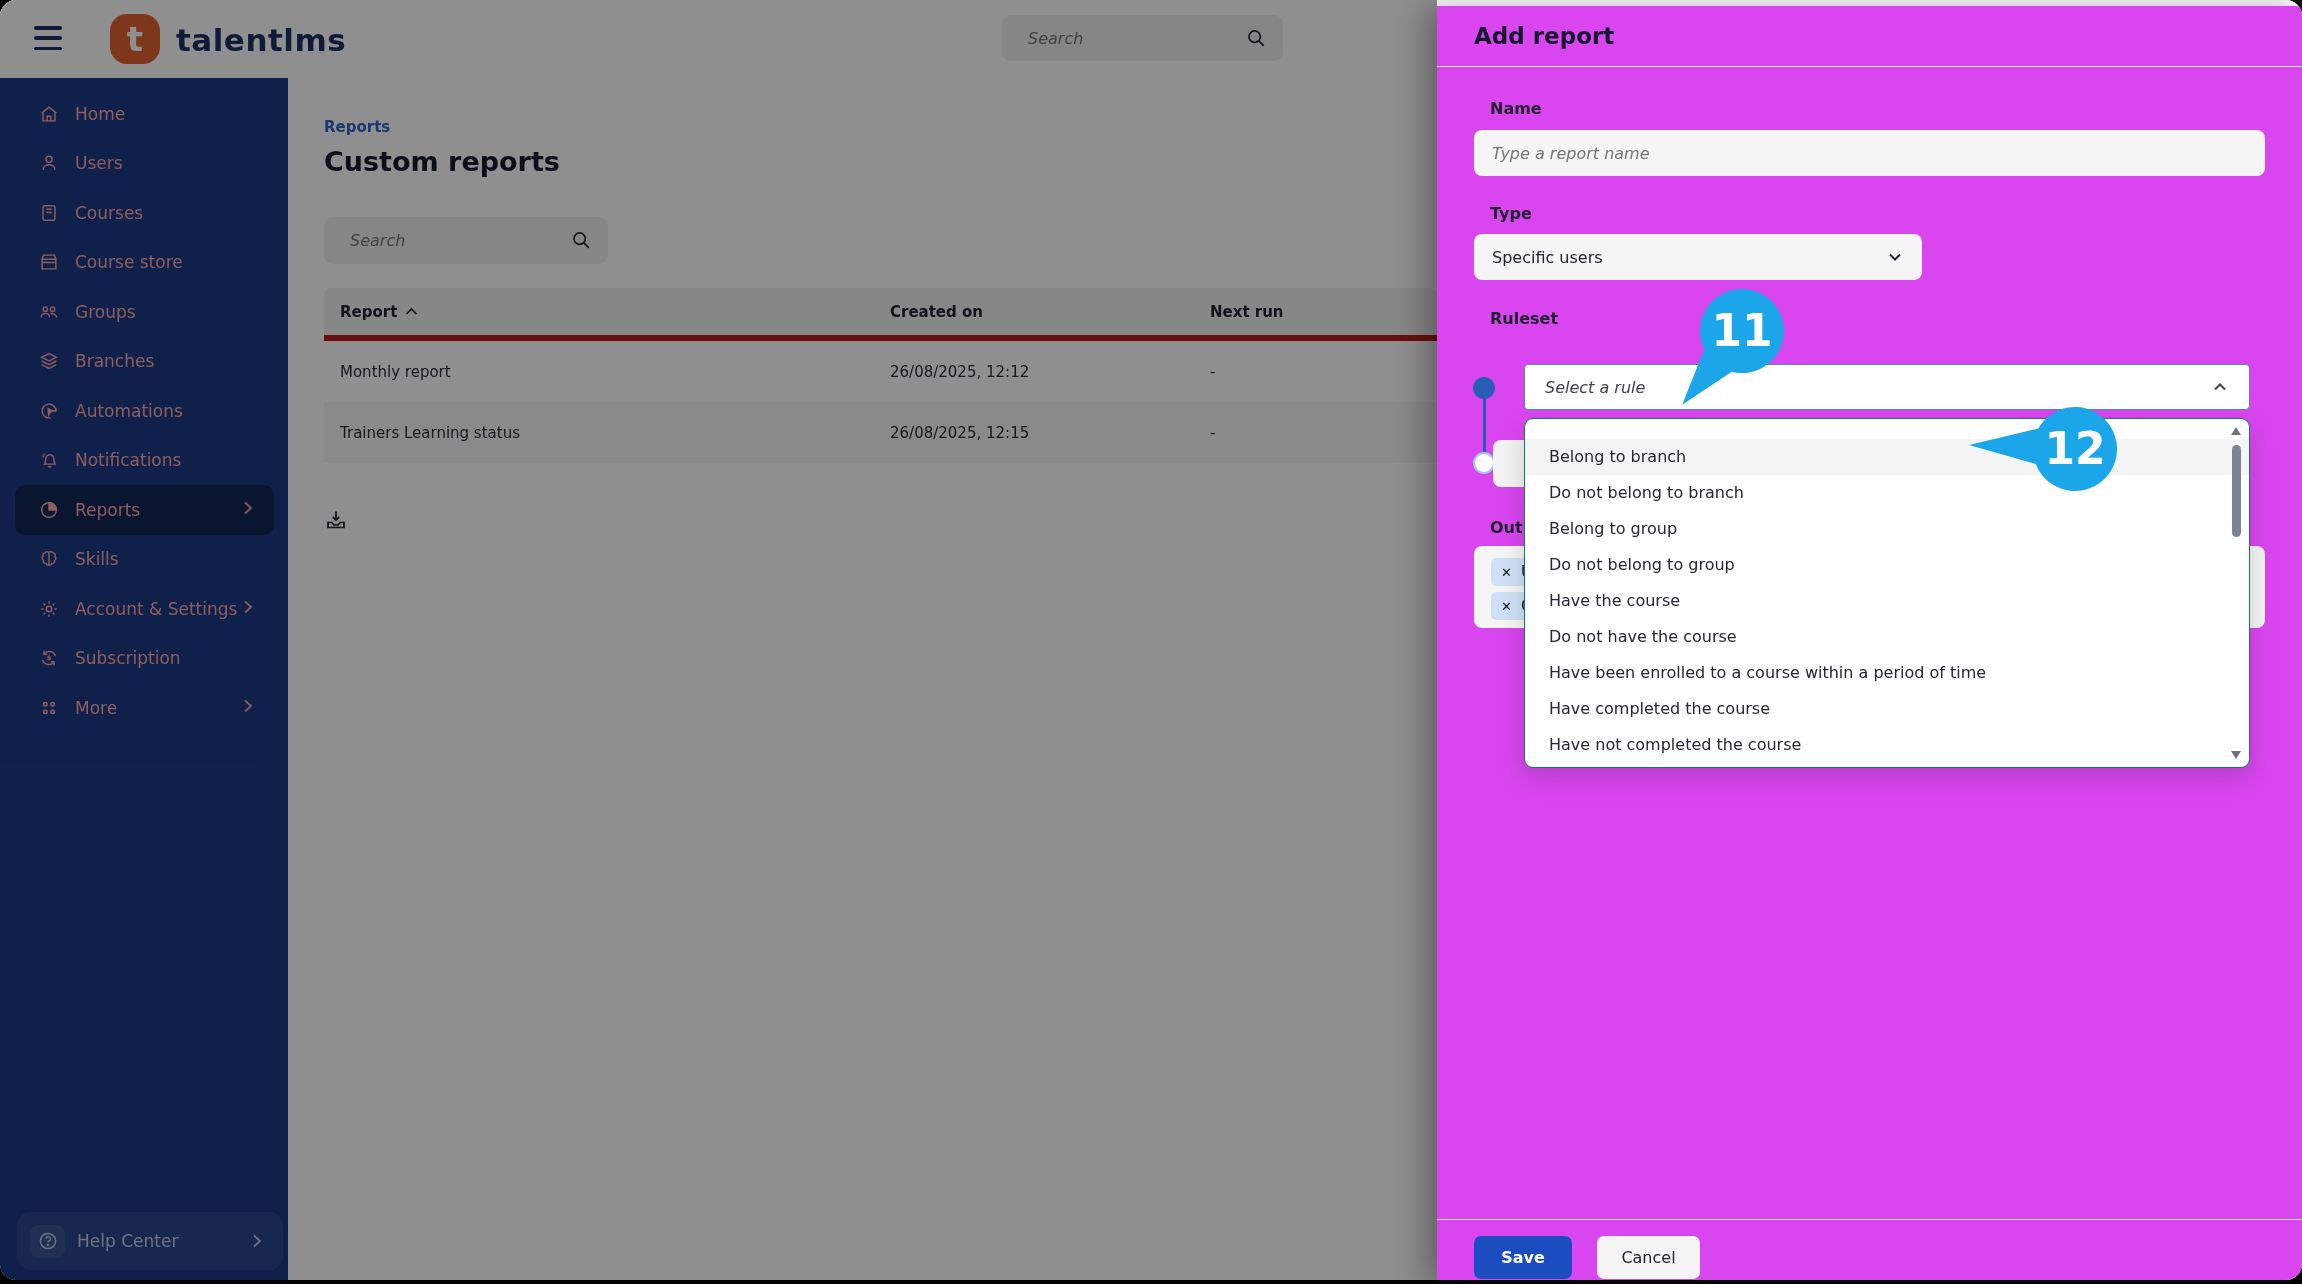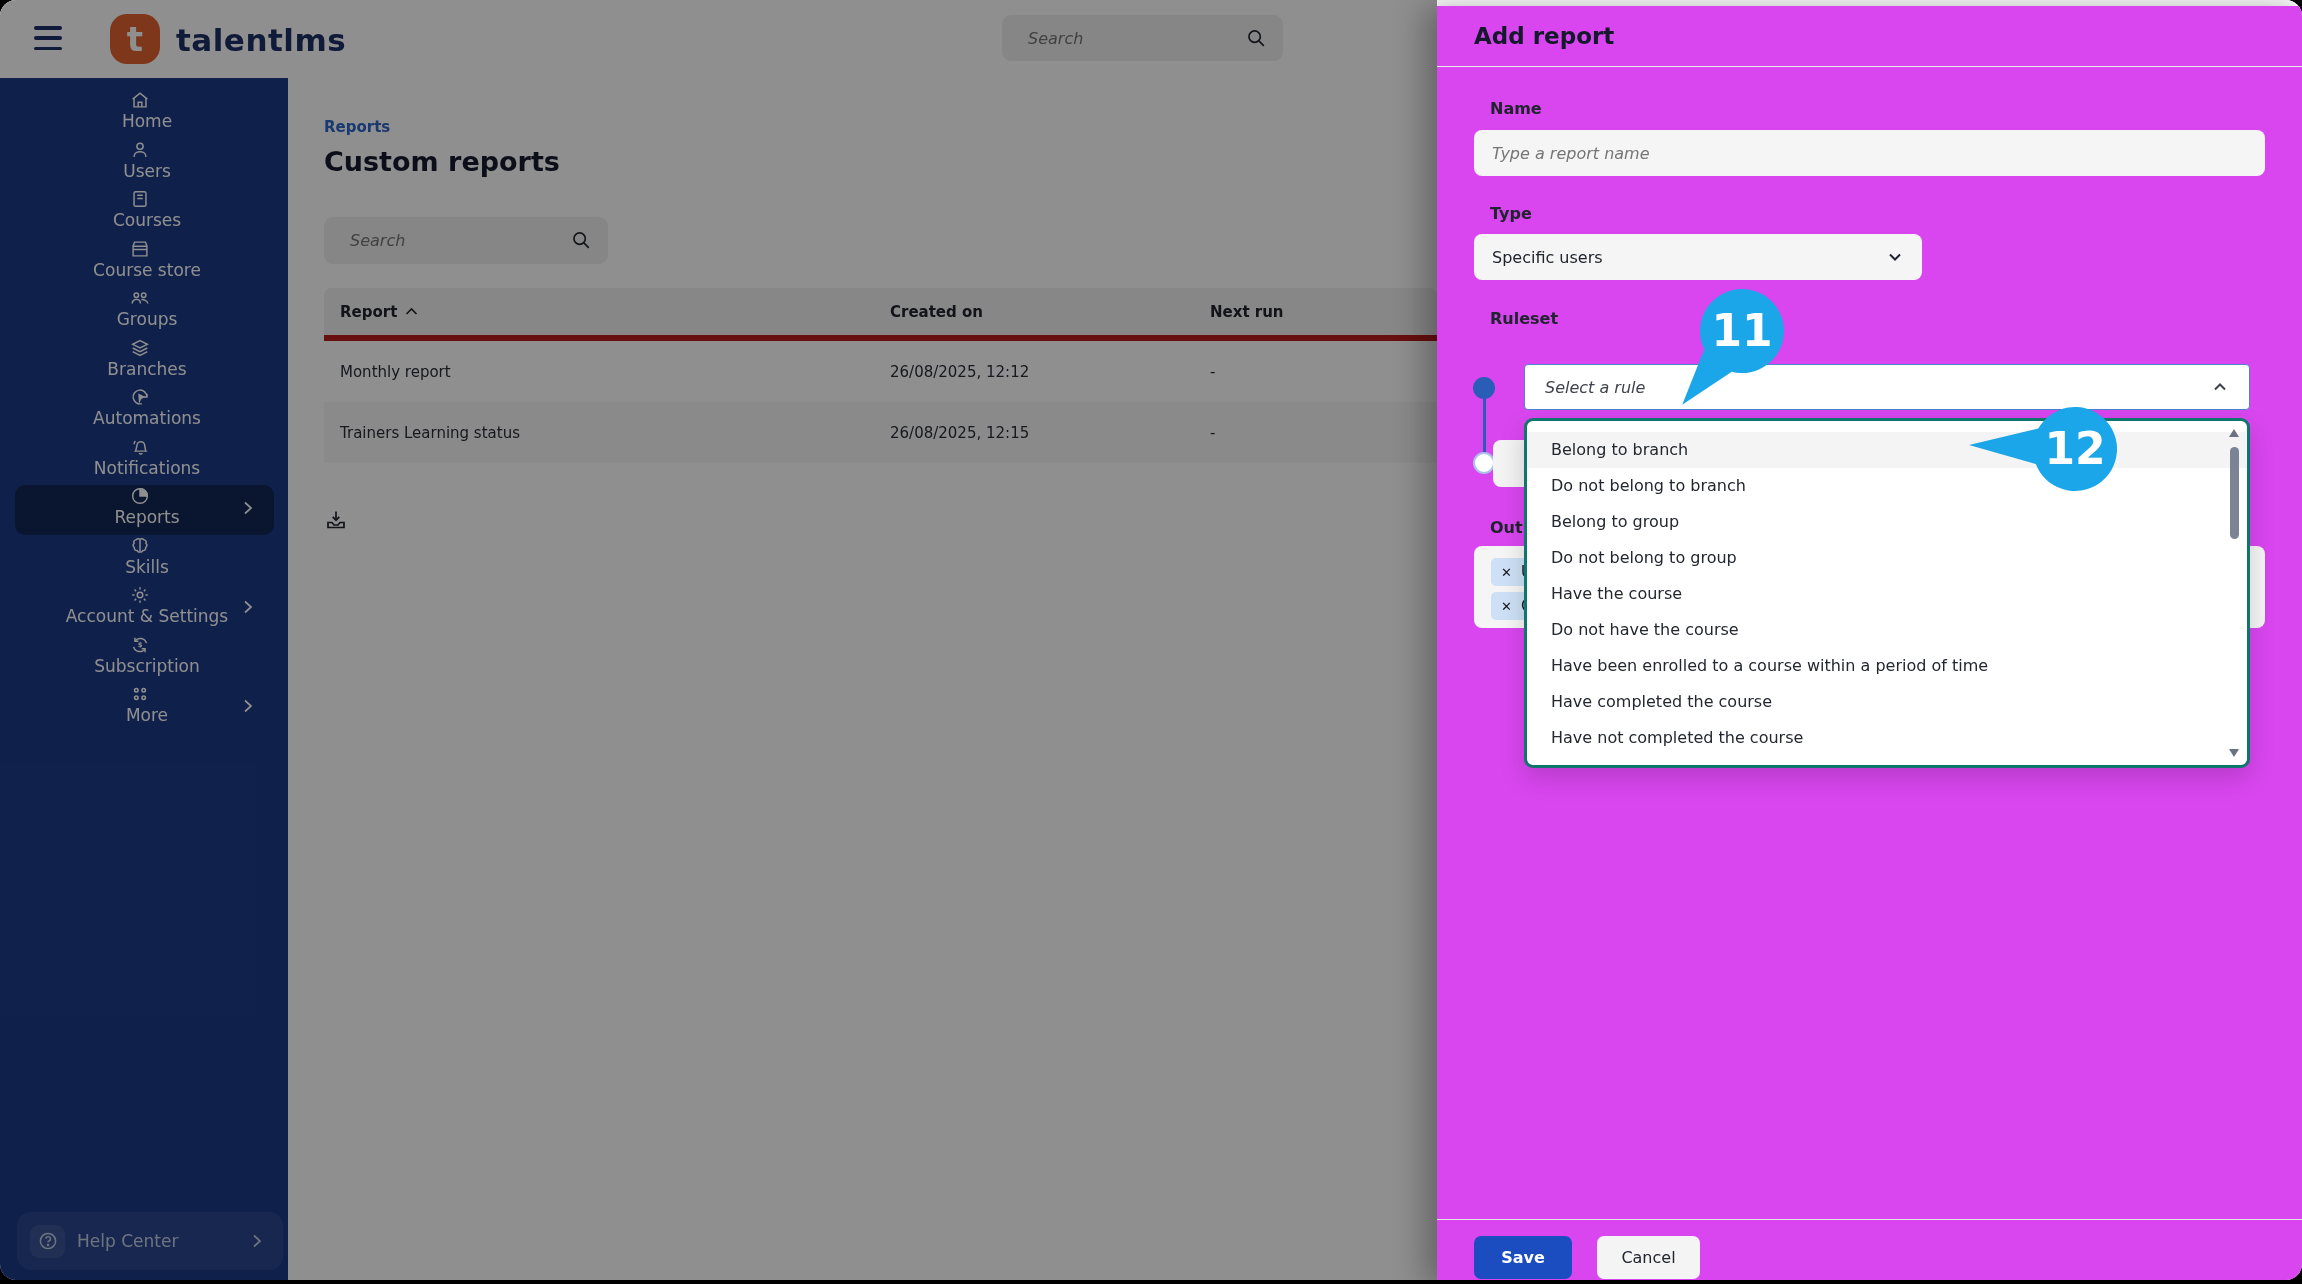--- a/index.html
+++ b/index.html
@@ -12,21 +12,21 @@
   .hamburger span { display:block; height:3.5px; border-radius:2px; background:#1e2f66; }
   .logo-mark { position:absolute; left:110px; top:14px; width:50px; height:50px; background:#e0622f; border-radius:17px; color:#fff; font-size:34px; font-weight:bold; display:flex; align-items:center; justify-content:center; }
   .logo-text { position:absolute; left:176px; top:22px; font-size:31px; font-weight:bold; color:#1e2f66; letter-spacing:.5px; }
   .tb-search { position:absolute; left:1002px; top:15px; width:281px; height:46px; background:#efefef; border-radius:9px; }
   .tb-search input, .ct-search input { position:absolute; left:26px; top:0; height:100%; width:200px; border:0; outline:0; background:transparent; font-style:italic; font-size:16px; color:#33363e; font-family:inherit; }
   .tb-search .mag, .ct-search .mag { position:absolute; right:16px; top:12px; color:#20242e; }
 
   
   .sidebar { position:absolute; left:0; top:78px; width:288px; height:1206px; background:#1c3a86; z-index:10; }
   .nav { padding-top:11px; }
-  .nav-item { height:49.5px; margin:0 14px 0 15px; border-radius:10px; display:flex; align-items:center; padding:0 18px 0 23px; color:#ffffff; font-size:17px; cursor:pointer; position:relative;flex-direction:column; }
+  .nav-item { height:49.5px; margin:0 14px 0 15px; border-radius:10px; display:flex; align-items:center; padding:0 18px 0 23px; color:#fca5a5; font-size:17px; cursor:pointer; position:relative; }
   .nav-item.active { background:#122755; }
   .nav-item .ic { width:22px; height:22px; margin-right:15px; flex:0 0 22px; }
   .nav-item .chev { position:absolute; right:18px; top:15px; }
   .help-box { position:absolute; left:17px; bottom:14px; width:266px; height:58px; background:rgba(255,255,255,.07); border-radius:14px; display:flex; align-items:center; color:#c3cde6; font-size:17px; cursor:pointer; }
   .help-ic { width:35px; height:33px; margin:0 12px 0 13px; background:rgba(255,255,255,.08); border-radius:9px; display:flex; align-items:center; justify-content:center; }
   .help-box .chev { margin-left:auto; margin-right:18px; }
 
   
   .content { position:absolute; left:288px; top:78px; width:1149px; height:1206px; background:#fff; z-index:5; }
   .crumb { position:absolute; left:36px; top:40px; font-size:15px; font-weight:bold; color:#2e66c8; cursor:pointer; }
@@ -57,21 +57,21 @@
 
   .node-dot { position:absolute; left:36px; width:22px; height:22px; border-radius:50%; }
   .dot-filled { top:371px; background:#2a5db8; }
   .dot-line { position:absolute; left:46px; top:392px; width:2.5px; height:55px; background:#2a5db8; }
   .dot-empty { top:446px; background:#fff; border:2.5px solid #a9c4e8; }
 
   .rule2-ghost { position:absolute; left:56px; top:434px; width:757px; height:47px; background:#f3f3f3; border-radius:8px; z-index:1; }
   .rule-select { position:absolute; left:87px; top:358px; width:726px; height:46px; background:#fff; border:1.5px solid #4d82cf; border-radius:4px; display:flex; align-items:center; padding:0 20px; font-size:16px; font-style:italic; color:#3f434c; cursor:pointer; z-index:2; }
   .rule-select .chev { margin-left:auto; }
 
-  .dropdown { position:absolute; left:87px; top:412px; width:726px; height:350px; background:#fff; border:3px solid #0f766e; border-radius:9px; box-shadow:0 10px 26px rgba(0,0,0,.16); overflow:hidden; z-index:65; padding-top:11px; }
+  .dropdown { position:absolute; left:87px; top:412px; width:726px; height:350px; background:#fff; border:1px solid #0f766e; border-radius:9px; box-shadow:0 10px 26px rgba(0,0,0,.16); overflow:hidden; z-index:65; padding-top:20px; }
   .opt { height:36px; line-height:36px; padding-left:24px; font-size:16px; color:#23272f; white-space:nowrap; cursor:pointer; }
   .opt.selected { background:#f4f4f4; }
   .dd-scroll { position:absolute; right:6px; top:8px; bottom:8px; width:13px; z-index:66; }
   .dd-thumb { position:absolute; left:2px; top:18px; width:9px; height:92px; background:#7b8494; border-radius:5px; }
   .dd-arrow { position:absolute; left:1px; width:0; height:0; border-left:5.5px solid transparent; border-right:5.5px solid transparent; }
   .dd-up { top:0; border-bottom:8px solid #6b7280; }
   .dd-down { bottom:0; border-top:8px solid #6b7280; }
 
   .output-box { position:absolute; left:37px; top:540px; width:791px; height:82px; background:#f5f5f5; border-radius:8px; z-index:1; }
   .chip { position:absolute; left:17px; width:110px; height:28px; background:#cde0f5; border-radius:5px; display:flex; align-items:center; padding:0 10px; font-size:15px; color:#16181d; }

